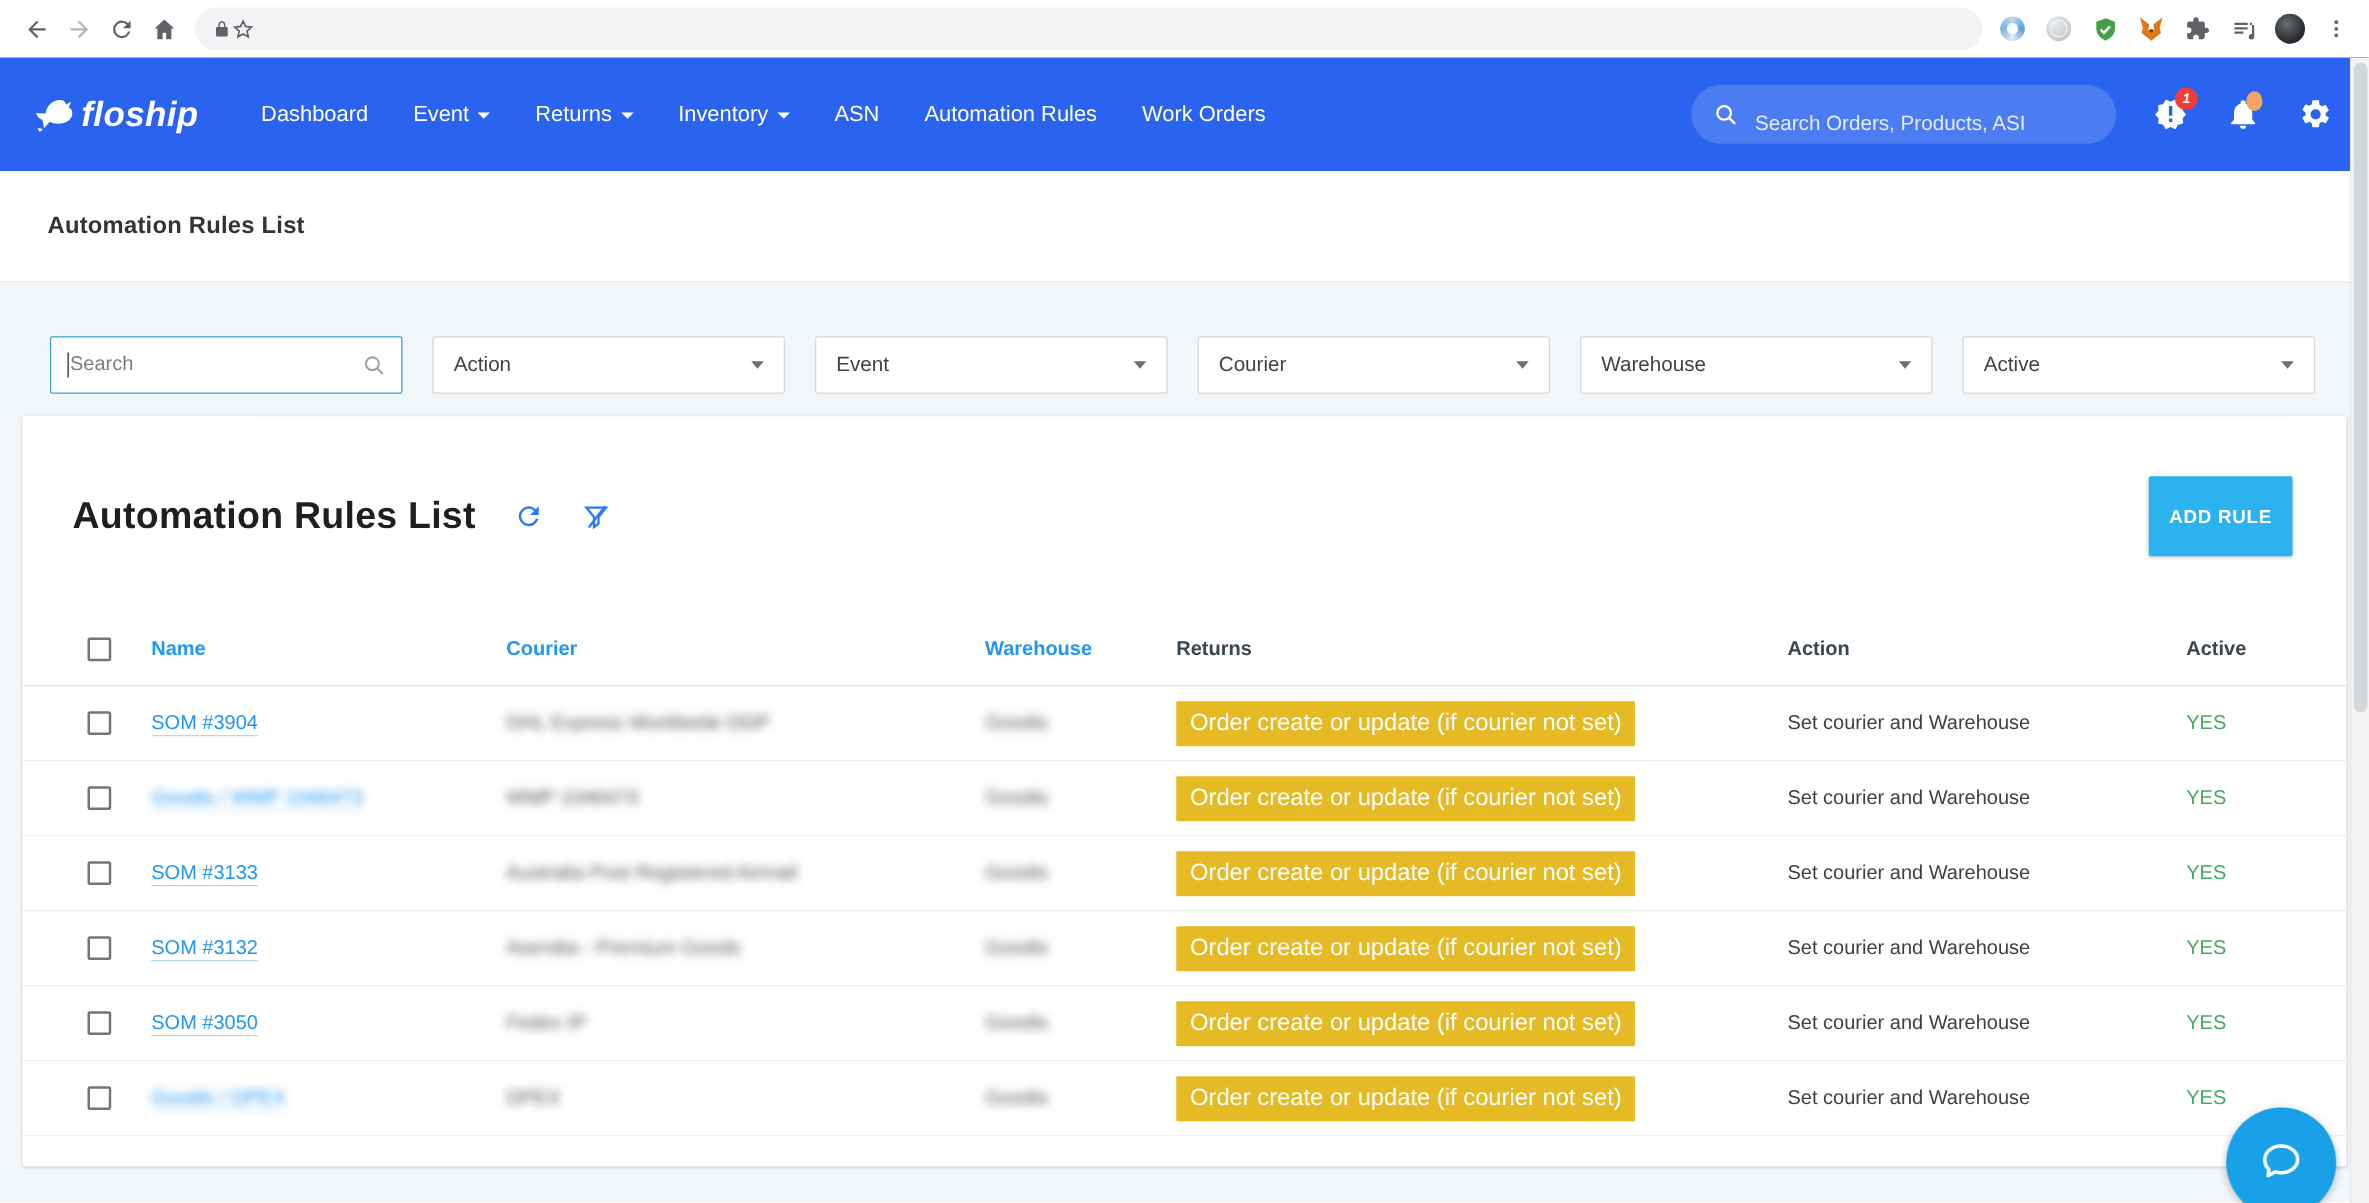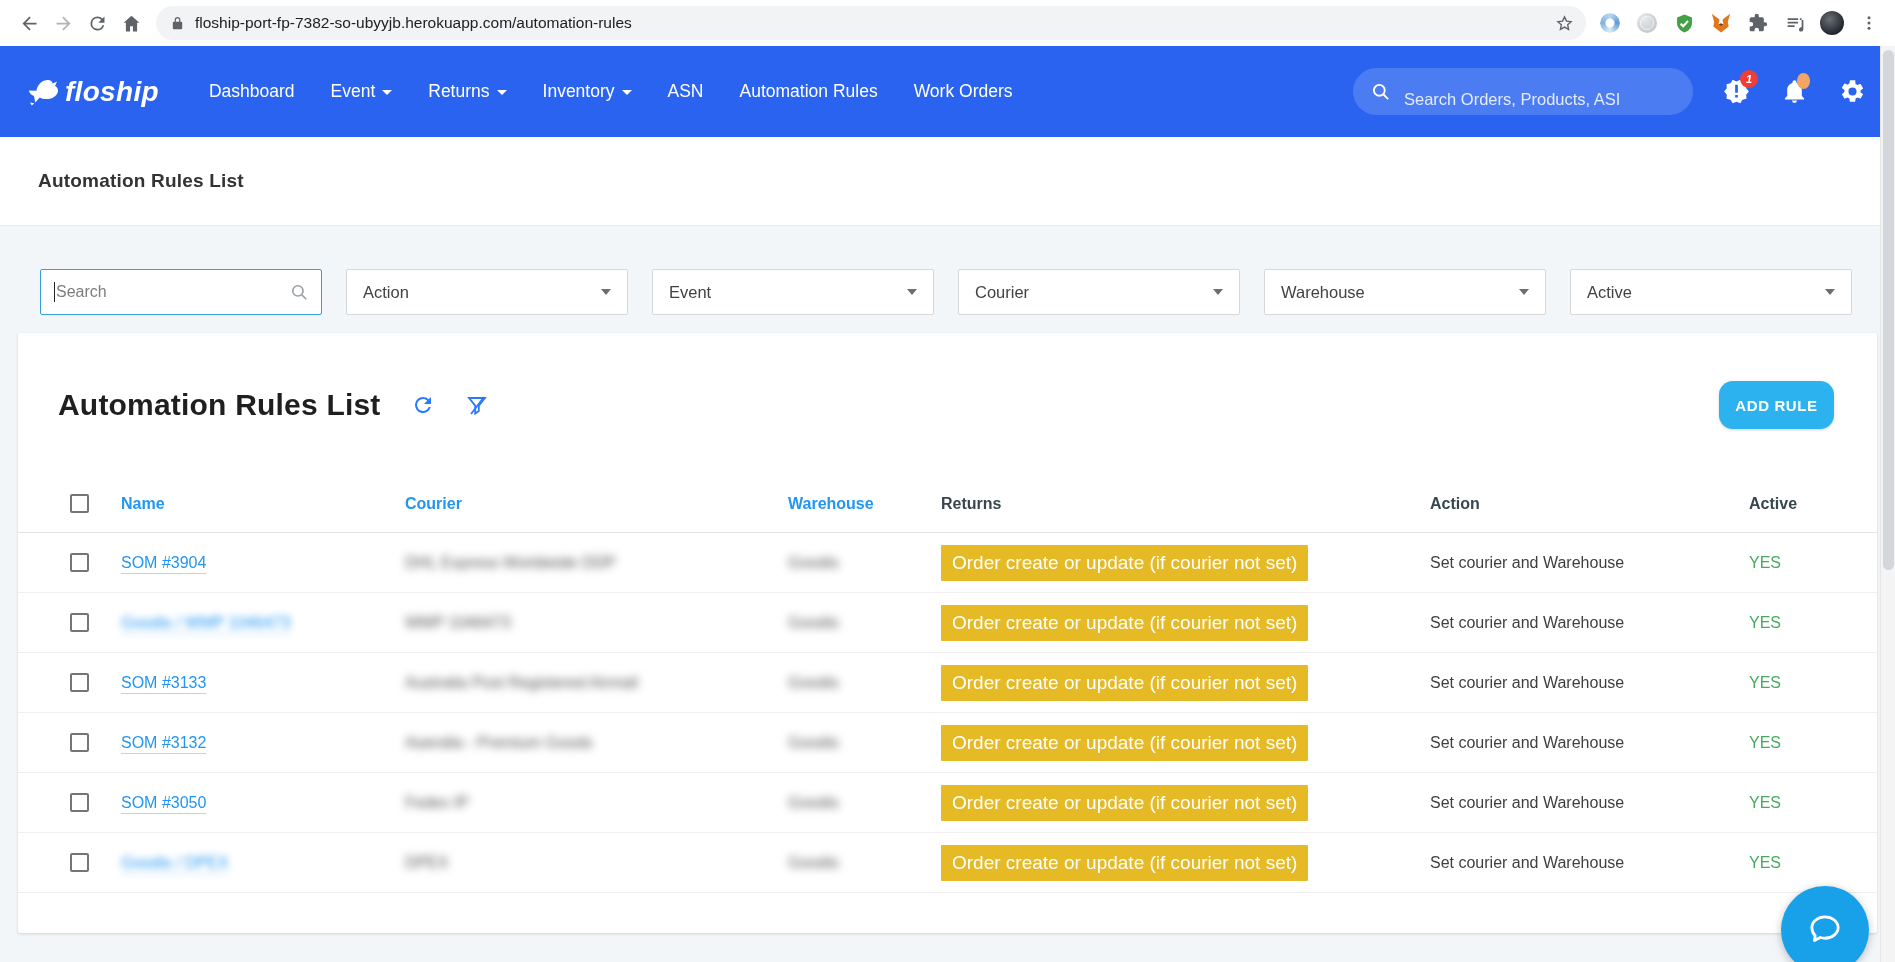--- a/index.html
+++ b/index.html
@@ -54,21 +54,21 @@
   .f-dd { width:282px; height:46px; background:#fff; border:1px solid #d5d8db; border-radius:2px; display:flex; align-items:center; padding:0 16px 0 16px; cursor:pointer; }
   .f-dd .lbl { font-size:16.5px; color:#424242; }
   .dd-caret { margin-left:auto; width:0; height:0; border-left:5.5px solid transparent; border-right:5.5px solid transparent; border-top:6px solid #6b6f73; }
 
   
   .card { margin:18px 18px 0 18px; background:#fff; border-radius:2px; box-shadow:0 1px 3px rgba(0,0,0,.14); height:600px; }
   .card-head { display:flex; align-items:center; padding:48px 43px 0 40px; }
   .card-head h2 { font-size:30px; font-weight:700; color:#1f1f1f; letter-spacing:.2px; }
   .icon-btn { border:none; background:none; cursor:pointer; margin-left:30px; display:flex; align-items:center; }
   .icon-btn svg { width:24px; height:24px; }
-  .add-rule { margin-left:auto; width:115px; height:48px; background:#2bb2ef; color:#fff; border:none; border-radius:14px; font-size:15px; font-weight:600; letter-spacing:.6px; cursor:pointer; box-shadow:0 1px 3px rgba(0,0,0,.18); font-family:inherit; }
+  .add-rule { margin-left:auto; width:115px; height:64px; background:#2bb2ef; color:#fff; border:none; border-radius:2px; font-size:15px; font-weight:600; letter-spacing:.6px; cursor:pointer; box-shadow:0 1px 3px rgba(0,0,0,.18); font-family:inherit; }
 
   .grid-row { display:grid; grid-template-columns:51px 284px 383px 153px 489px 319px 1fr; align-items:center; padding-left:52px; }
   .thead { height:58px; margin-top:46px; border-bottom:1px solid #e2e2e2; }
   .thead .h { font-size:16px; font-weight:700; }
   .h.sortable { color:#2196f3; cursor:pointer; }
   .h.plain { color:#37474f; }
   .trow { height:60px; border-bottom:1px solid #efefef; font-size:16px; color:#3f3f3f; }
   .cb { width:19px; height:19px; border:2px solid #757575; border-radius:2px; background:#fff; cursor:pointer; }
   .rowlink { color:#2196f3; text-decoration:underline; text-decoration-color:#aed9f7; text-underline-offset:5px; cursor:pointer; font-size:16px; white-space:nowrap; }
   .badge { display:inline-block; background:#e6ba25; color:#fff; font-size:19px; padding:7px 11px; border-radius:1px; white-space:nowrap; }
@@ -104,21 +104,20 @@
     </button>
   <button class="tb-btn">
       <svg viewBox="0 0 24 24">
         <path d="M12 3l9 8.2h-2.6V21h-4.8v-6h-3.2v6H5.6v-9.8H3z"></path>
       </svg>
     </button>
   <div class="omnibox">
     <svg class="lock" viewBox="0 0 24 24">
         <path d="M12 1.5A4.5 4.5 0 0 0 7.5 6v3H6a1.5 1.5 0 0 0-1.5 1.5v9A1.5 1.5 0 0 0 6 21h12a1.5 1.5 0 0 0 1.5-1.5v-9A1.5 1.5 0 0 0 18 9h-1.5V6A4.5 4.5 0 0 0 12 1.5zm-2.6 7.5V6a2.6 2.6 0 1 1 5.2 0v3z"></path>
       </svg>
-    <span class="url">floship-port-fp-7382-so-ubyyjb.herokuapp.com/automation-rules</span>
     <svg class="star" viewBox="0 0 24 24">
         <path d="M12 3.6l2.5 5.4 5.9.7-4.4 4 1.2 5.8-5.2-2.9-5.2 2.9 1.2-5.8-4.4-4 5.9-.7z"></path>
       </svg>
   </div>
   <div class="ext">
     <span>
         <i class="swirl"></i>
       </span>
     <span>
         <i class="globe"></i>

